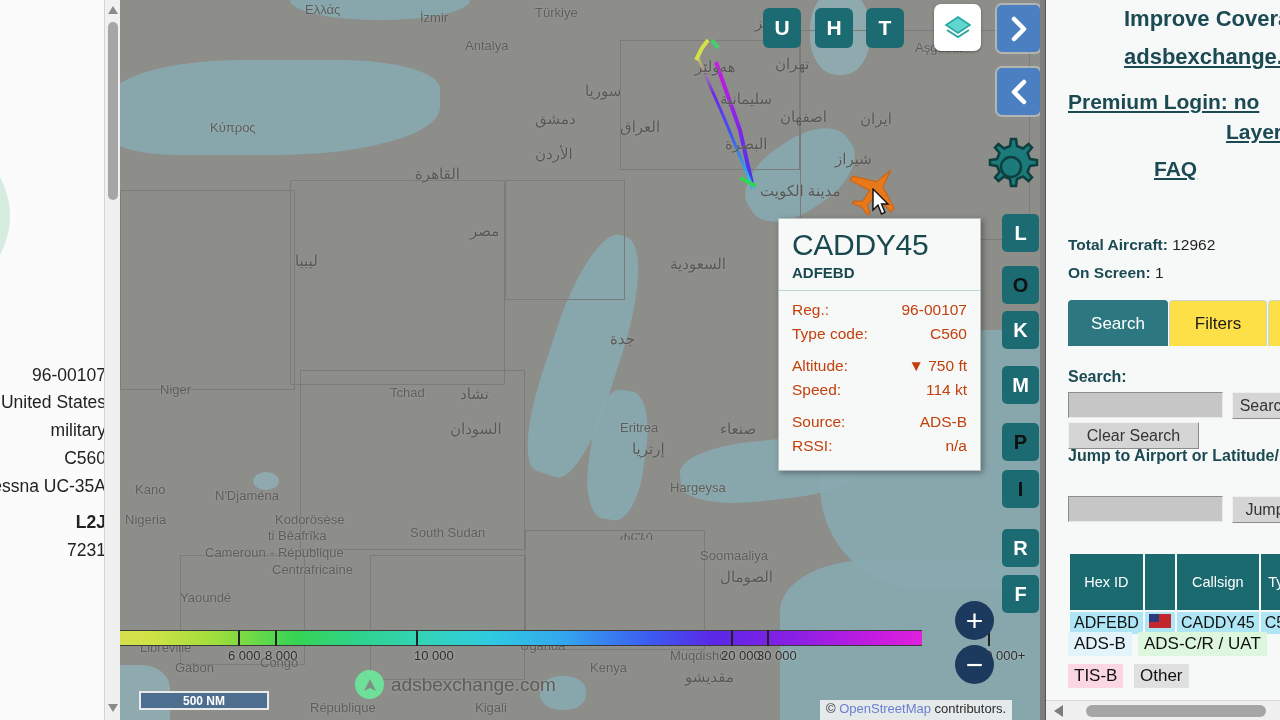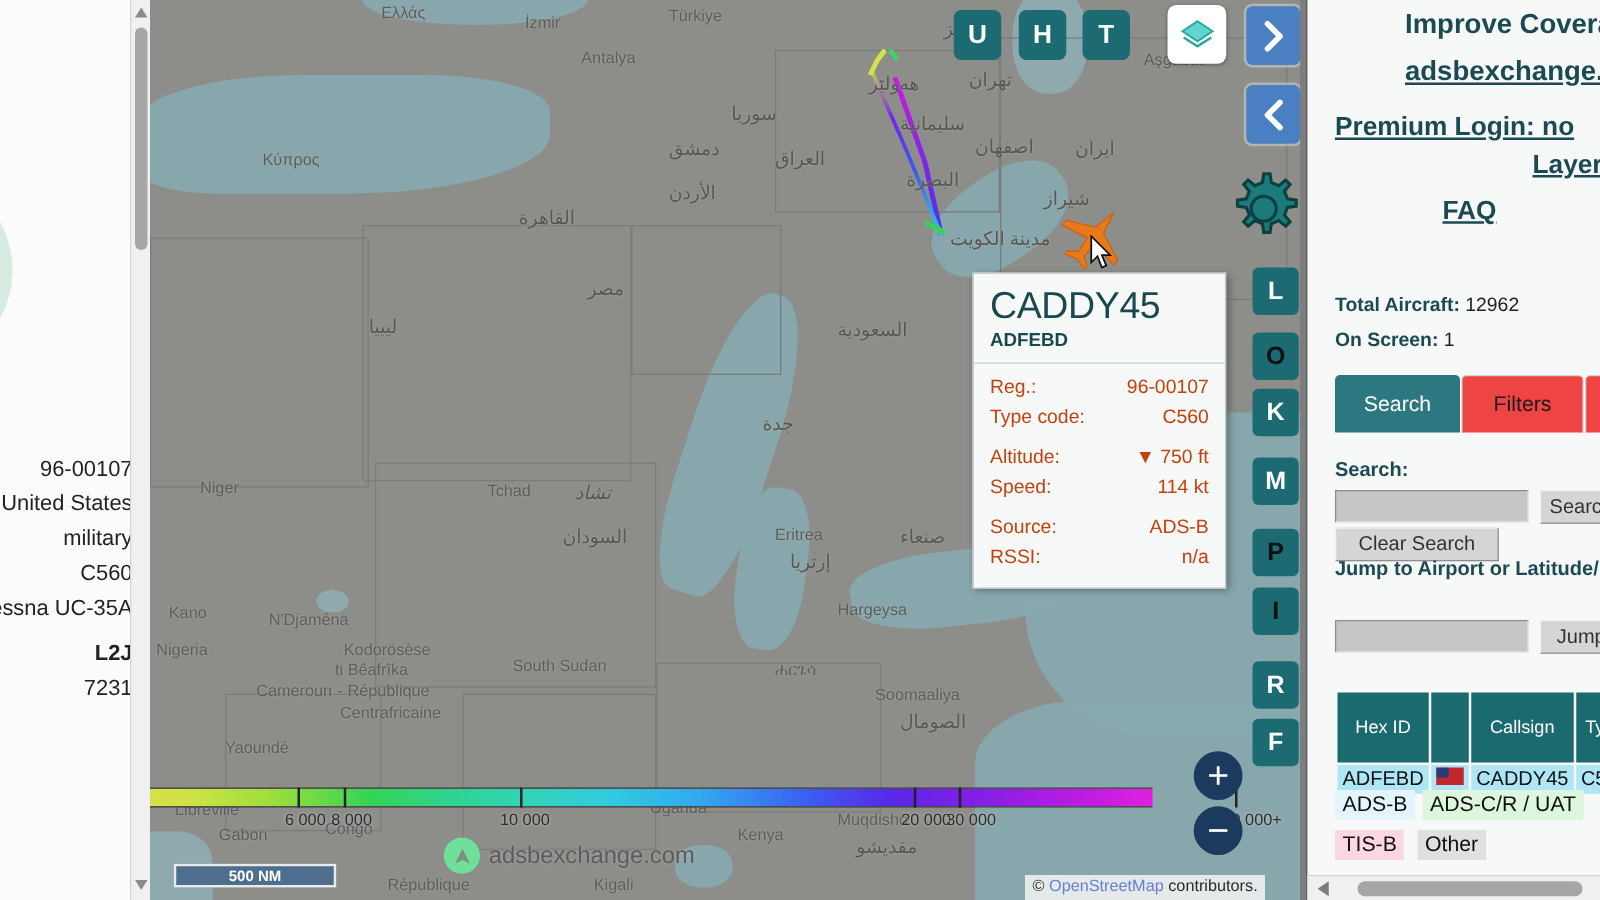--- a/index.html
+++ b/index.html
@@ -212,21 +212,21 @@
   }
   .rp-stat b { color: #1b4a53; }
   #rp-total { top: 236px; }
   #rp-onscreen { top: 264px; }
 
   .rp-tab {
     position: absolute; top: 300px; height: 46px;
     display: flex; align-items: center; justify-content: center;
     font-size: 17px; cursor: pointer;
     border: 1px solid #cfd4d4; border-bottom: none;
-    border-radius: 4px 4px 0 0; background: #ef4444; color: #1b1b1b;
+    border-radius: 4px 4px 0 0; background: #fde047; color: #1b1b1b;
   }
   .rp-tab.active { background: #2d7880; color: #fff; border-color: #2d7880; }
   #tab-search { left: 22px; width: 100px; }
   #tab-filters { left: 123px; width: 98px; }
   #tab-third { left: 222px; width: 98px; }
 
   #rp-label-search {
     position: absolute; left: 22px; top: 368px;
     font-size: 16px; font-weight: bold; color: #1b4a53;
   }
@@ -379,21 +379,21 @@
         <div class="map-label ar" style="left: 415px; top: 145px;">الأردن</div>
         <div class="map-label ar" style="left: 605px; top: 135px;">البصرة</div>
         <div class="map-label ar" style="left: 295px; top: 165px;">القاهرة</div>
         <div class="map-label ar" style="left: 715px; top: 150px;">شيراز</div>
         <div class="map-label ar" style="left: 640px; top: 182px;">مدينة الكويت</div>
         <div class="map-label ar" style="left: 350px; top: 222px;">مصر</div>
         <div class="map-label ar" style="left: 550px; top: 255px;">السعودية</div>
         <div class="map-label ar" style="left: 175px; top: 252px;">ليبيا</div>
         <div class="map-label ar" style="left: 490px; top: 330px;">جدة</div>
         <div class="map-label" style="left: 270px; top: 385px;">Tchad</div>
-        <div class="map-label ar" style="left: 340px; top: 385px; font-style: italic;">تشاد</div>
+        <div class="map-label ar" style="left: 340px; top: 385px;">تشاد</div>
         <div class="map-label" style="left: 40px; top: 382px;">Niger</div>
         <div class="map-label" style="left: 500px; top: 420px;">Eritrea</div>
         <div class="map-label ar" style="left: 512px; top: 440px;">إرتريا</div>
         <div class="map-label ar" style="left: 600px; top: 420px;">صنعاء</div>
         <div class="map-label ar" style="left: 680px; top: 412px;">اليمن</div>
         <div class="map-label ar" style="left: 330px; top: 420px;">السودان</div>
         <div class="map-label" style="left: 15px; top: 482px;">Kano</div>
         <div class="map-label" style="left: 95px; top: 488px;">N'Djaména</div>
         <div class="map-label" style="left: 550px; top: 480px;">Hargeysa</div>
         <div class="map-label" style="left: 500px; top: 528px;">ሐርጌሳ</div>
@@ -423,21 +423,21 @@
         <div class="alt-tick" style="left: 118px; top: 630px;"></div>
         <div class="alt-tick" style="left: 155px; top: 630px;"></div>
         <div class="alt-tick" style="left: 296px; top: 630px;"></div>
         <div class="alt-tick" style="left: 611px; top: 630px;"></div>
         <div class="alt-tick" style="left: 647px; top: 630px;"></div>
         <div class="alt-tick" style="left: 868px; top: 630px;"></div>
       </div>
     <div id="alt-labels">
         <div class="alt-text" style="left: 108px; top: 648px; text-align: right;">6 000</div>
         <div class="alt-text" style="left: 145px; top: 648px;">8 000</div>
-        <div class="alt-text" style="left: 280px; top: 648px;">10 000</div>
+        <div class="alt-text" style="left: 294px; top: 648px;">10 000</div>
         <div class="alt-text" style="left: 601px; top: 648px;">20 000</div>
         <div class="alt-text" style="left: 637px; top: 648px;">30 000</div>
         <div class="alt-text" style="left: 858px; top: 648px;">40 000+</div>
       </div>
 
     <div id="scalebar" style="left:19px;top:691px;">500 NM</div>
 
     <div id="watermark" style="left:235px;top:670px;">
       <span id="wm-logo">
         <svg width="18" height="18" viewBox="0 0 18 18">

